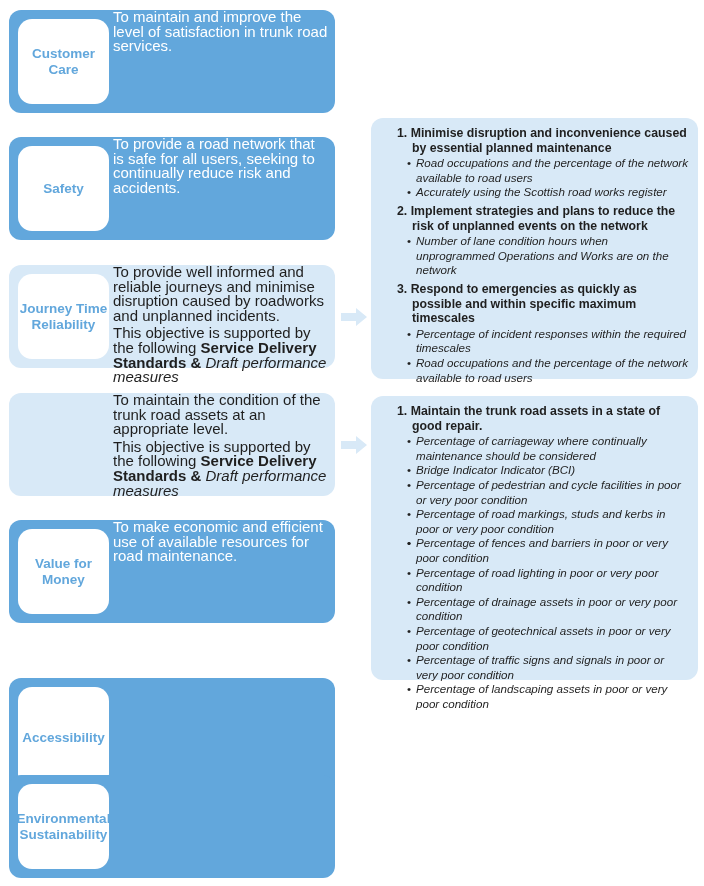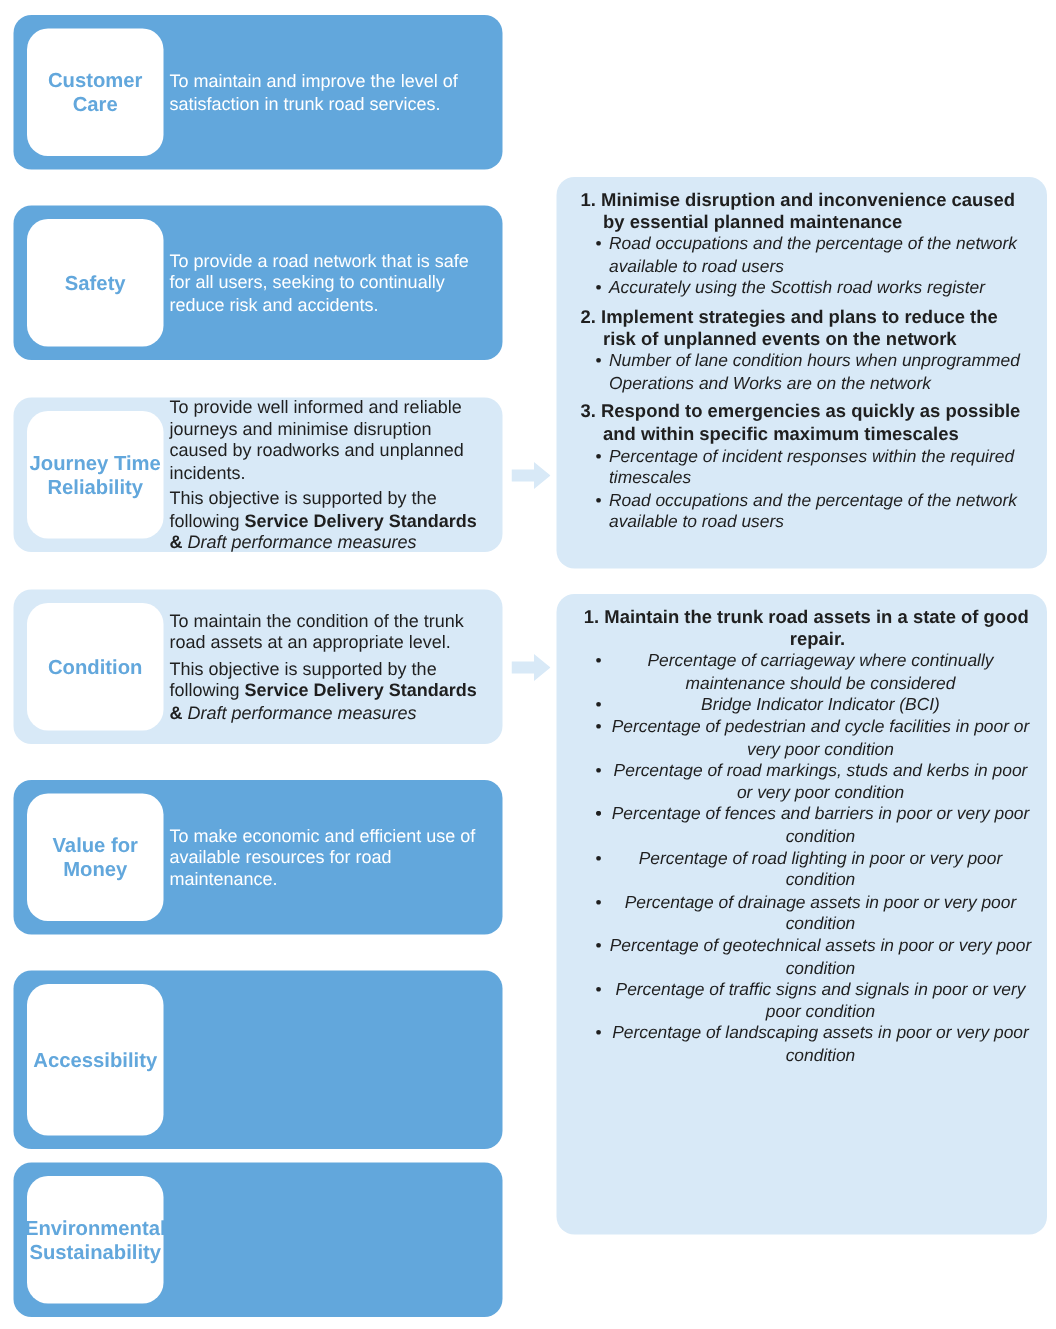--- a/index.html
+++ b/index.html
@@ -5,26 +5,26 @@
   html, body { margin:0; padding:0; background:#ffffff; }
   body { width:704px; height:886px; position:relative; overflow:hidden;
          font-family:"Liberation Sans", sans-serif; }
   .obj { position:absolute; left:9px; width:326px; border-radius:12px; box-sizing:border-box; }
   .obj.dark { background:#62a7dc; color:#ffffff; }
   .obj.light { background:#d8e9f7; color:#1f1f1f; }
   .obj .label-box { position:absolute; left:9px; top:9px; width:91px; bottom:9px; background:#ffffff;
          border-radius:14px; display:flex; align-items:center; justify-content:center; text-align:center;
          color:#62a7dc; font-weight:bold; font-size:13.5px; line-height:16px; }
   .obj .desc { position:absolute; left:104px; right:6px; top:0; bottom:0; display:flex; flex-direction:column;
-         justify-content:center; font-size:12px; line-height:14.6px; }
+         font-size:15px; line-height:14.6px; }
   .obj .desc p { margin:0; }
   .obj .desc p + p { margin-top:3px; }
   .arrow { position:absolute; left:341px; width:26px; height:18px; }
   .panel { position:absolute; left:371px; width:327px; background:#d8e9f7; border-radius:12px; box-sizing:border-box;
-           padding:8px 10px 8px 16px; color:#1f1f1f; }
+           padding:8px 10px 8px 26px; color:#1f1f1f; }
   .goal { margin-bottom:4px; }
   .goal-title { font-weight:bold; font-size:12.3px; line-height:14.6px; padding-left:15px; text-indent:-15px; }
   .goal ul { list-style:none; margin:1px 0 0 0; padding:0 0 0 19px; }
   .goal li { font-style:italic; font-size:11.6px; line-height:14.6px; position:relative; }
   .goal li .bullet { position:absolute; left:-9px; top:0; font-style:normal; }
 </style>
 </head>
 <body>
 
 <div class="obj dark" style="top:10px;height:103px;">
@@ -43,35 +43,34 @@
 
 <div class="obj light" style="top:265px;height:103px;">
   <div class="label-box">Journey Time Reliability</div>
   <div class="desc">
     <p>To provide well informed and reliable journeys and minimise disruption caused by roadworks and unplanned incidents.</p>
     <p><span>This objective is supported by the following </span><b>Service Delivery Standards</b><b> &amp; </b><i>Draft performance measures</i></p>
   </div>
 </div>
 
 <div class="obj light" style="top:393px;height:103px;">
-  <div class="label-box">Condition</div>
   <div class="desc">
     <p>To maintain the condition of the trunk road assets at an appropriate level.</p>
     <p><span>This objective is supported by the following </span><b>Service Delivery Standards</b><b> &amp; </b><i>Draft performance measures</i></p>
   </div>
 </div>
 
 <div class="obj dark" style="top:520px;height:103px;padding-left:10px;">
   <div class="label-box">Value for Money</div>
   <div class="desc">
     <p>To make economic and efficient use of available resources for road maintenance.</p>
   </div>
 </div>
 
-<div class="obj dark" style="top:647px;height:119px;">
+<div class="obj dark" style="top:678px;height:119px;">
   <div class="label-box">Accessibility</div>
 </div>
 
 <div class="obj dark" style="top:775px;height:103px;">
   <div class="label-box">Environmental Sustainability</div>
 </div>
 
 <svg class="arrow" style="top:308px;" viewBox="0 0 26 18">
   <polygon points="0,5 15,5 15,0 26,9 15,18 15,13 0,13" fill="#d8e9f7"></polygon>
 </svg>
@@ -97,21 +96,21 @@
       <div class="goal">
         <div class="goal-title"><span>3.</span> <span>Respond to emergencies as quickly as possible and within specific maximum timescales</span></div>
         <ul>
           <li><span class="bullet">•</span><span>Percentage of incident responses within the required timescales</span></li>
           <li><span class="bullet">•</span><span>Road occupations and the percentage of the network available to road users</span></li>
         </ul>
       </div>
     </div>
 </div>
 
-<div class="panel" style="top:396px;height:427px;text-align:center;">
+<div class="panel" style="top:396px;height:284px;">
   <div id="condition-goals">
       <div class="goal">
         <div class="goal-title"><span>1.</span> <span>Maintain the trunk road assets in a state of good repair.</span></div>
         <ul>
           <li><span class="bullet">•</span><span>Percentage of carriageway where continually maintenance should be considered</span></li>
           <li><span class="bullet">•</span><span>Bridge Indicator Indicator (BCI)</span></li>
           <li><span class="bullet">•</span><span>Percentage of pedestrian and cycle facilities in poor or very poor condition</span></li>
           <li><span class="bullet">•</span><span>Percentage of road markings, studs and kerbs in poor or very poor condition</span></li>
           <li><span class="bullet">•</span></li>
           <li><span class="bullet">•</span><span>Percentage of fences and barriers in poor or very poor condition</span></li>

